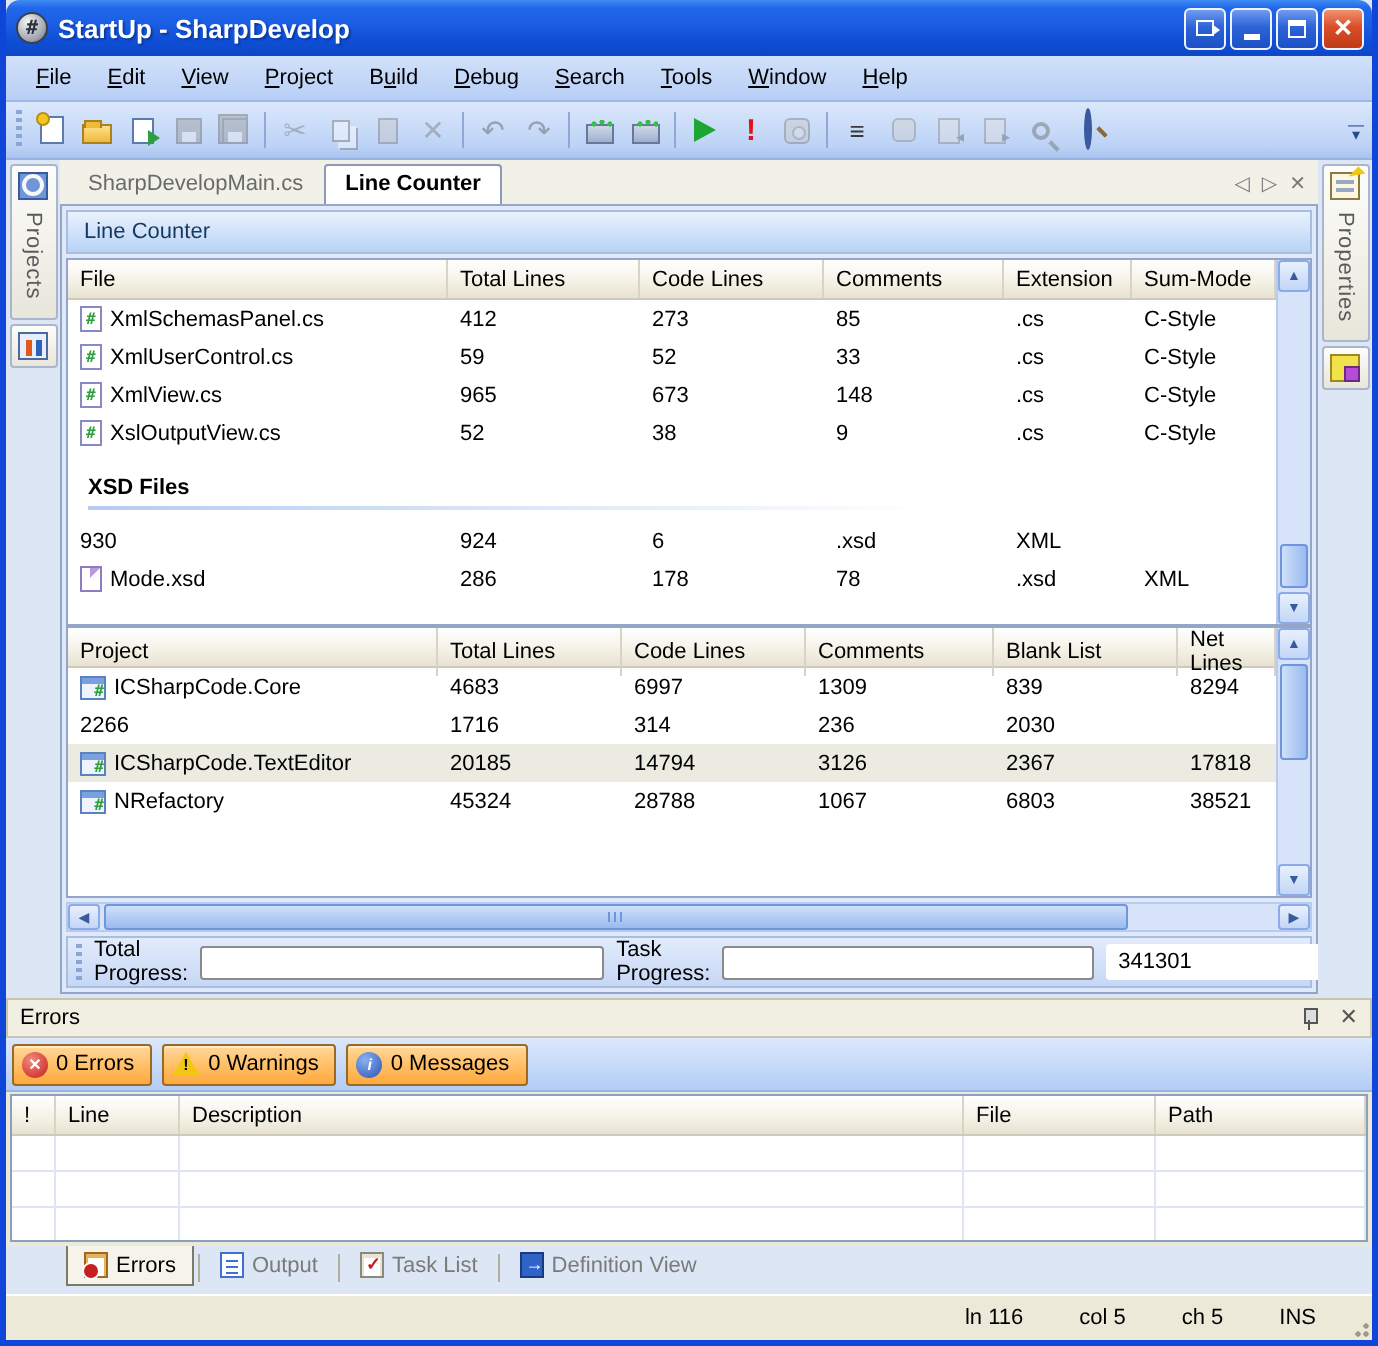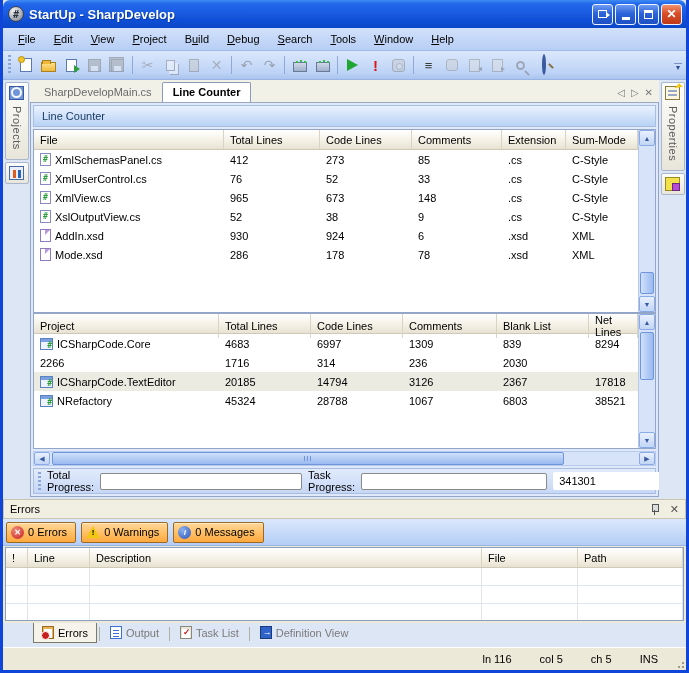--- a/index.html
+++ b/index.html
@@ -332,21 +332,21 @@
                 <div class="trow gcols1">
                   <div class="tc"><span class="ic ic-cs"></span>XmlSchemasPanel.cs</div>
                   <div class="tc">412</div>
                   <div class="tc">273</div>
                   <div class="tc">85</div>
                   <div class="tc">.cs</div>
                   <div class="tc">C-Style</div>
                 </div>
                 <div class="trow gcols1">
                   <div class="tc"><span class="ic ic-cs"></span>XmlUserControl.cs</div>
-                  <div class="tc">76</div>
+                  <div class="tc">59</div>
                   <div class="tc">52</div>
                   <div class="tc">33</div>
                   <div class="tc">.cs</div>
                   <div class="tc">C-Style</div>
                 </div>
                 <div class="trow gcols1">
                   <div class="tc"><span class="ic ic-cs"></span>XmlView.cs</div>
                   <div class="tc">965</div>
                   <div class="tc">673</div>
                   <div class="tc">148</div>
@@ -355,23 +355,26 @@
                 </div>
                 <div class="trow gcols1">
                   <div class="tc"><span class="ic ic-cs"></span>XslOutputView.cs</div>
                   <div class="tc">52</div>
                   <div class="tc">38</div>
                   <div class="tc">9</div>
                   <div class="tc">.cs</div>
                   <div class="tc">C-Style</div>
                 </div>
               </div>
+            <div class="section-row">
+              <div class="section-label">XSD Files</div>
+              <div class="section-line"></div>
+            </div>
             <div id="t1xsdrows">
                 <div class="trow gcols1">
-                  <div class="tc"><span class="ic ic-xsd"></span>AddIn.xsd</div>
                   <div class="tc">930</div>
                   <div class="tc">924</div>
                   <div class="tc">6</div>
                   <div class="tc">.xsd</div>
                   <div class="tc">XML</div>
                 </div>
                 <div class="trow gcols1">
                   <div class="tc"><span class="ic ic-xsd"></span>Mode.xsd</div>
                   <div class="tc">286</div>
                   <div class="tc">178</div>

